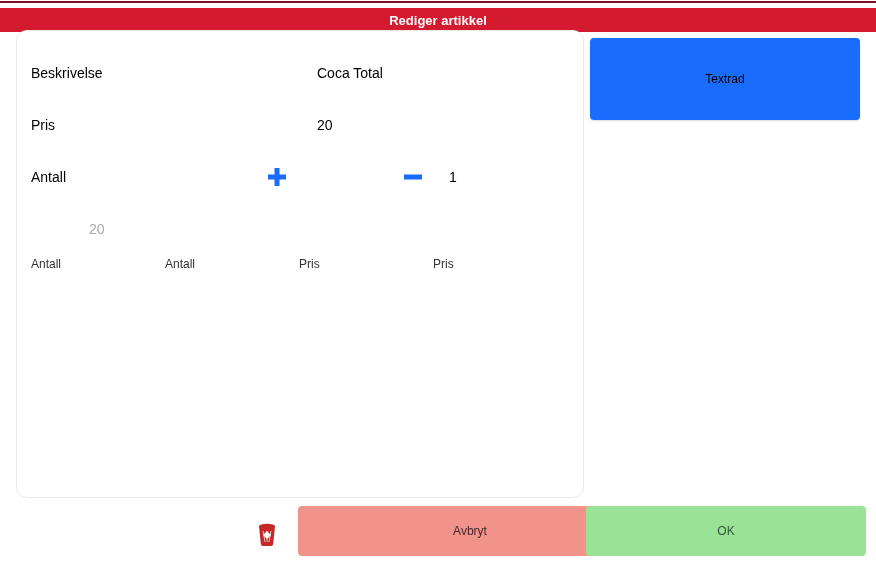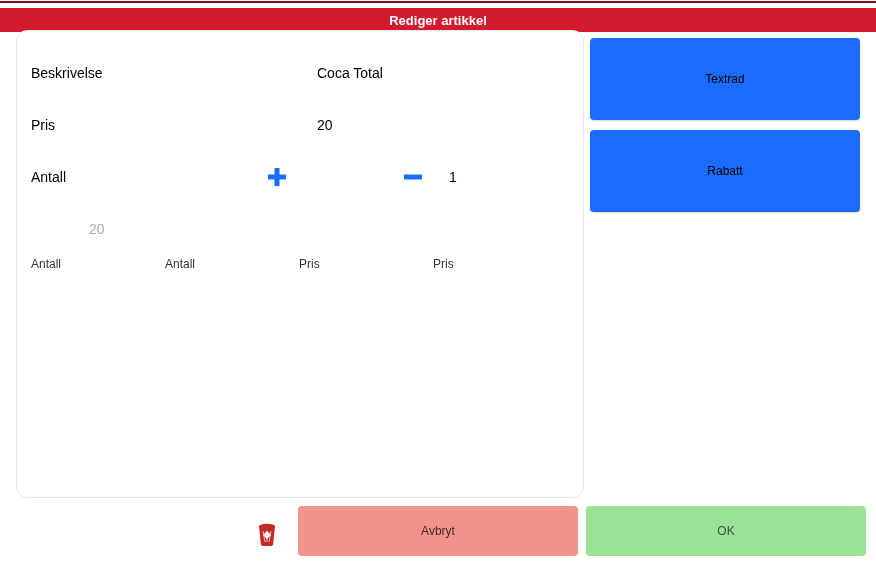--- a/index.html
+++ b/index.html
@@ -27,21 +27,21 @@
   .sub-header .c1{width:134px;}
   .sub-header .c2{width:134px;}
   .sub-header .c3{width:134px;}
   .sub-header .c4{width:120px;}
 
   .side{position:absolute;left:590px;top:38px;width:270px;}
   .sidebtn{width:270px;height:82px;border-radius:4px;background:#1a6cff;color:#000000;font-size:12px;display:flex;align-items:center;justify-content:center;margin-bottom:10px;cursor:pointer;box-shadow:0 1px 2px rgba(0,0,0,.15);}
 
   .footer{position:absolute;left:0;bottom:0;width:876px;height:56px;}
   .trash{position:absolute;left:255px;bottom:13px;width:24px;height:30px;display:flex;align-items:center;justify-content:center;cursor:pointer;}
-  .btn-cancel{position:absolute;left:298px;bottom:6px;width:280px;height:50px;border-radius:4px;background:#f1938b;color:#46282a;font-size:12px;display:flex;align-items:center;justify-content:center;cursor:pointer;}
+  .btn-cancel{position:absolute;left:298px;bottom:6px;width:280px;height:50px;border-radius:4px;background:#f1938b;color:#46282a;font-size:12px;display:flex;align-items:center;justify-content:center;cursor:pointer;padding-left:32px;}
   .btn-ok{position:absolute;left:586px;bottom:6px;width:280px;height:50px;border-radius:4px;background:#9ae396;color:#35553a;font-size:12px;display:flex;align-items:center;justify-content:center;cursor:pointer;margin-top:27px;}
 </style>
 </head>
 <body>
 
 <div id="app">
   <div class="topbar-divider"></div>
   <div class="topbar">
     <span>Rediger artikkel</span>
   </div>
@@ -91,23 +91,20 @@
       <div class="c2">Antall</div>
       <div class="c3">Pris</div>
       <div class="c4">Pris</div>
     </div>
   </div>
 
   <div class="side">
     <div class="sidebtn">
       <span>Textrad</span>
     </div>
-    <div class="sidebtn">
-      <span>Rabatt</span>
-    </div>
   </div>
 
   <div class="footer">
     <div class="trash">
       <svg width="20" height="26" viewBox="0 0 20 26">
         <ellipse cx="10" cy="5" rx="8" ry="2.2" fill="#c62828"></ellipse>
         <path d="M2 5 L3.8 23 Q4 25 6 25 L14 25 Q16 25 16.2 23 L18 5 Z" fill="#c62828"></path>
         <path d="M6 10 L8 21 M10 10 L10 21 M14 10 L12 21" stroke="#ffffff" stroke-width="1" opacity=".7"></path>
         <polygon points="6,14 10,10 14,14 10,18" fill="#ffffff"></polygon>
       </svg>

